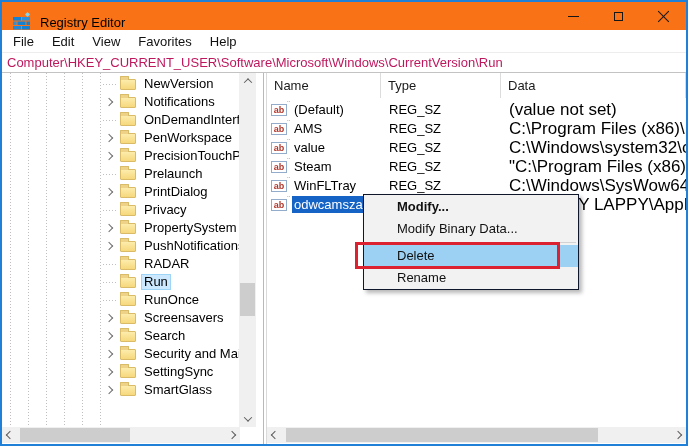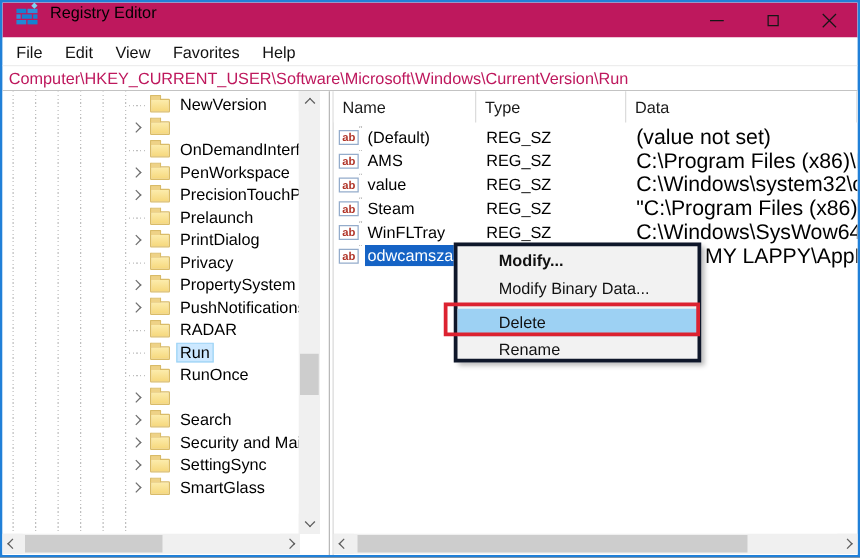--- a/index.html
+++ b/index.html
@@ -6,21 +6,21 @@
   html,body { background:#555; }
   body { font-family:"Liberation Sans", sans-serif; }
 
   .window{
     position:relative; width:688px; height:446px;
     background:#fff; border:2px solid #2080d8;
   }
   .win-inner{ position:relative; width:684px; height:442px; overflow:hidden; }
 
   
-  .titlebar{ position:absolute; top:0; left:0; right:0; height:28px; background:#be185d; display:flex; align-items:flex-start; }
+  .titlebar{ position:absolute; top:0; left:0; right:0; height:28px; background:#f97316; display:flex; align-items:flex-end; }
   .app-icon{ margin-left:11px; width:18px; height:18px; display:inline-block; }
   .title-text{ margin-left:9px; font-size:13px; color:#000; }
   .controls{ position:absolute; right:0; top:0; height:28px; display:flex; }
   .ctrl{ width:45px; height:28px; display:flex; align-items:center; justify-content:center; cursor:default; }
   .glyph-min{ width:11px; height:1px; background:#161616; display:block; }
   .glyph-max{ width:9px; height:9px; border:1px solid #161616; display:block; }
   .glyph-x{ position:relative; width:13px; height:13px; display:block; }
   .glyph-x i{ position:absolute; left:-1px; top:6px; width:15px; height:1px; background:#161616; }
   .glyph-x i.a{ transform:rotate(45deg);} .glyph-x i.b{ transform:rotate(-45deg);}
 
@@ -86,22 +86,22 @@
   .tcell{ width:120px; font-size:13px; color:#000; padding-left:8px; white-space:nowrap; overflow:hidden; }
   .dcell{ flex:1; font-size:17px; color:#000; padding-left:8px; white-space:nowrap; overflow:hidden; }
   .nlabel{ font-size:13px; color:#000; margin-left:5px; padding:1px 2px; white-space:nowrap; overflow:hidden; }
   .lrow.sel .nlabel{ flex:1; background:#1563c5; color:#fff; }
   .ab-icon{ position:relative; flex:none; width:16px; height:12px; border:1px solid #94accb; background:#fff;
     font-size:9px; font-weight:bold; color:#b13529; line-height:10px; text-align:center; letter-spacing:0; }
   .ab-icon::after{ content:"\201D"; position:absolute; top:-7px; right:-4px; font-size:9px; color:#8a8a8a; font-weight:normal; }
   .dindent{ padding-left:55px; }
 
   
-  .cmenu{ position:absolute; left:361px; top:192px; width:198px; height:96px; background:#f2f2f2;
-    border:3px solid #0f172a; box-shadow:3px 3px 4px rgba(0,0,0,0.28); z-index:9; padding-top:1px; }
+  .cmenu{ position:absolute; left:361px; top:192px; width:216px; height:96px; background:#f2f2f2;
+    border:1px solid #0f172a; box-shadow:3px 3px 4px rgba(0,0,0,0.28); z-index:9; padding-top:1px; }
   .citem{ height:22px; line-height:22px; font-size:13px; color:#111; padding-left:33px; cursor:default; }
   .citem.default{ font-weight:bold; }
   .citem.hl{ background:#9dd1f3; }
   .csep{ border-top:1px solid #d2d2d2; margin:2px 2px 2px 2px; height:0; }
 
   
   .annotation{ position:absolute; left:353px; top:240px; width:205px; height:27px;
     border:3px solid #dc2230; z-index:10; pointer-events:none; }
 </style>
 </head>
@@ -167,20 +167,21 @@
                   <span class="stub"></span>
                 </span>
                 <span class="folder"></span>
                 <span class="tlabel">NewVersion</span>
               </div>
           <div class="trow">
                 <span class="tconn">
                   <span class="chev"></span>
                 </span>
                 <span class="folder"></span>
+                <span class="tlabel">Notifications</span>
               </div>
           <div class="trow">
                 <span class="tconn">
                   <span class="stub"></span>
                 </span>
                 <span class="folder"></span>
                 <span class="tlabel">OnDemandInterfac</span>
               </div>
           <div class="trow">
                 <span class="tconn">
@@ -250,20 +251,21 @@
                   <span class="stub"></span>
                 </span>
                 <span class="folder"></span>
                 <span class="tlabel">RunOnce</span>
               </div>
           <div class="trow">
                 <span class="tconn">
                   <span class="chev"></span>
                 </span>
                 <span class="folder"></span>
+                <span class="tlabel">Screensavers</span>
               </div>
           <div class="trow">
                 <span class="tconn">
                   <span class="chev"></span>
                 </span>
                 <span class="folder"></span>
                 <span class="tlabel">Search</span>
               </div>
           <div class="trow">
                 <span class="tconn">

